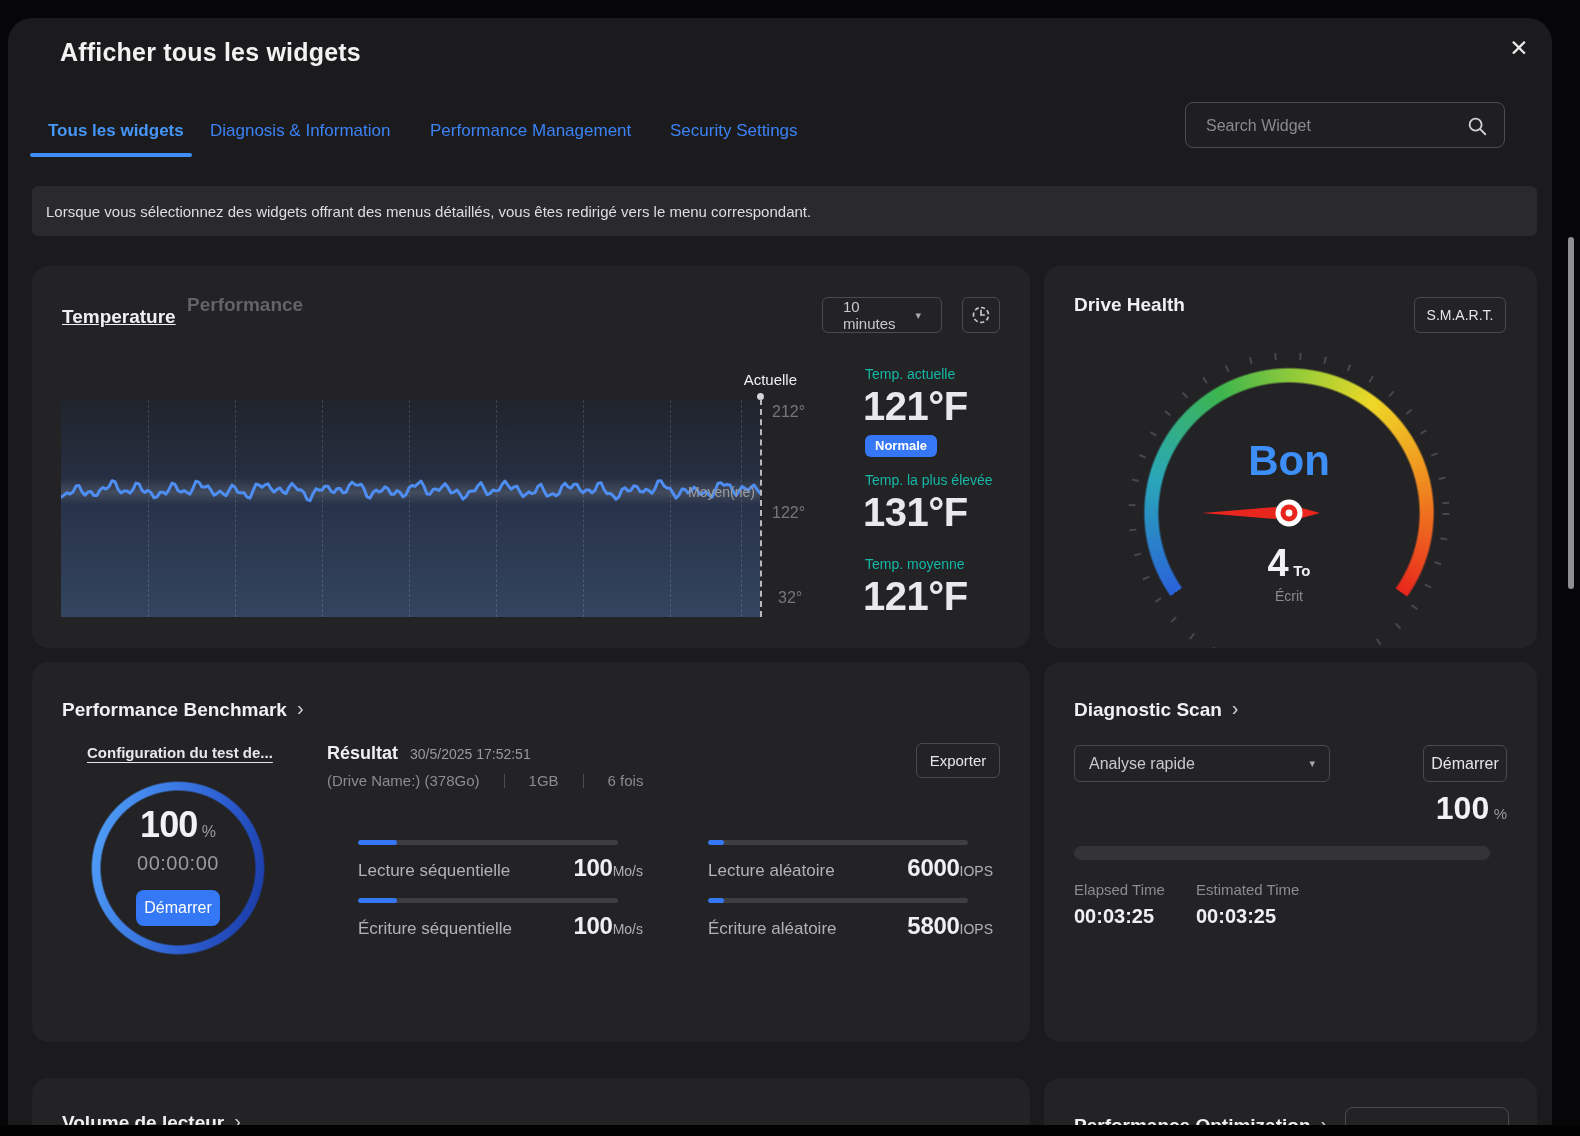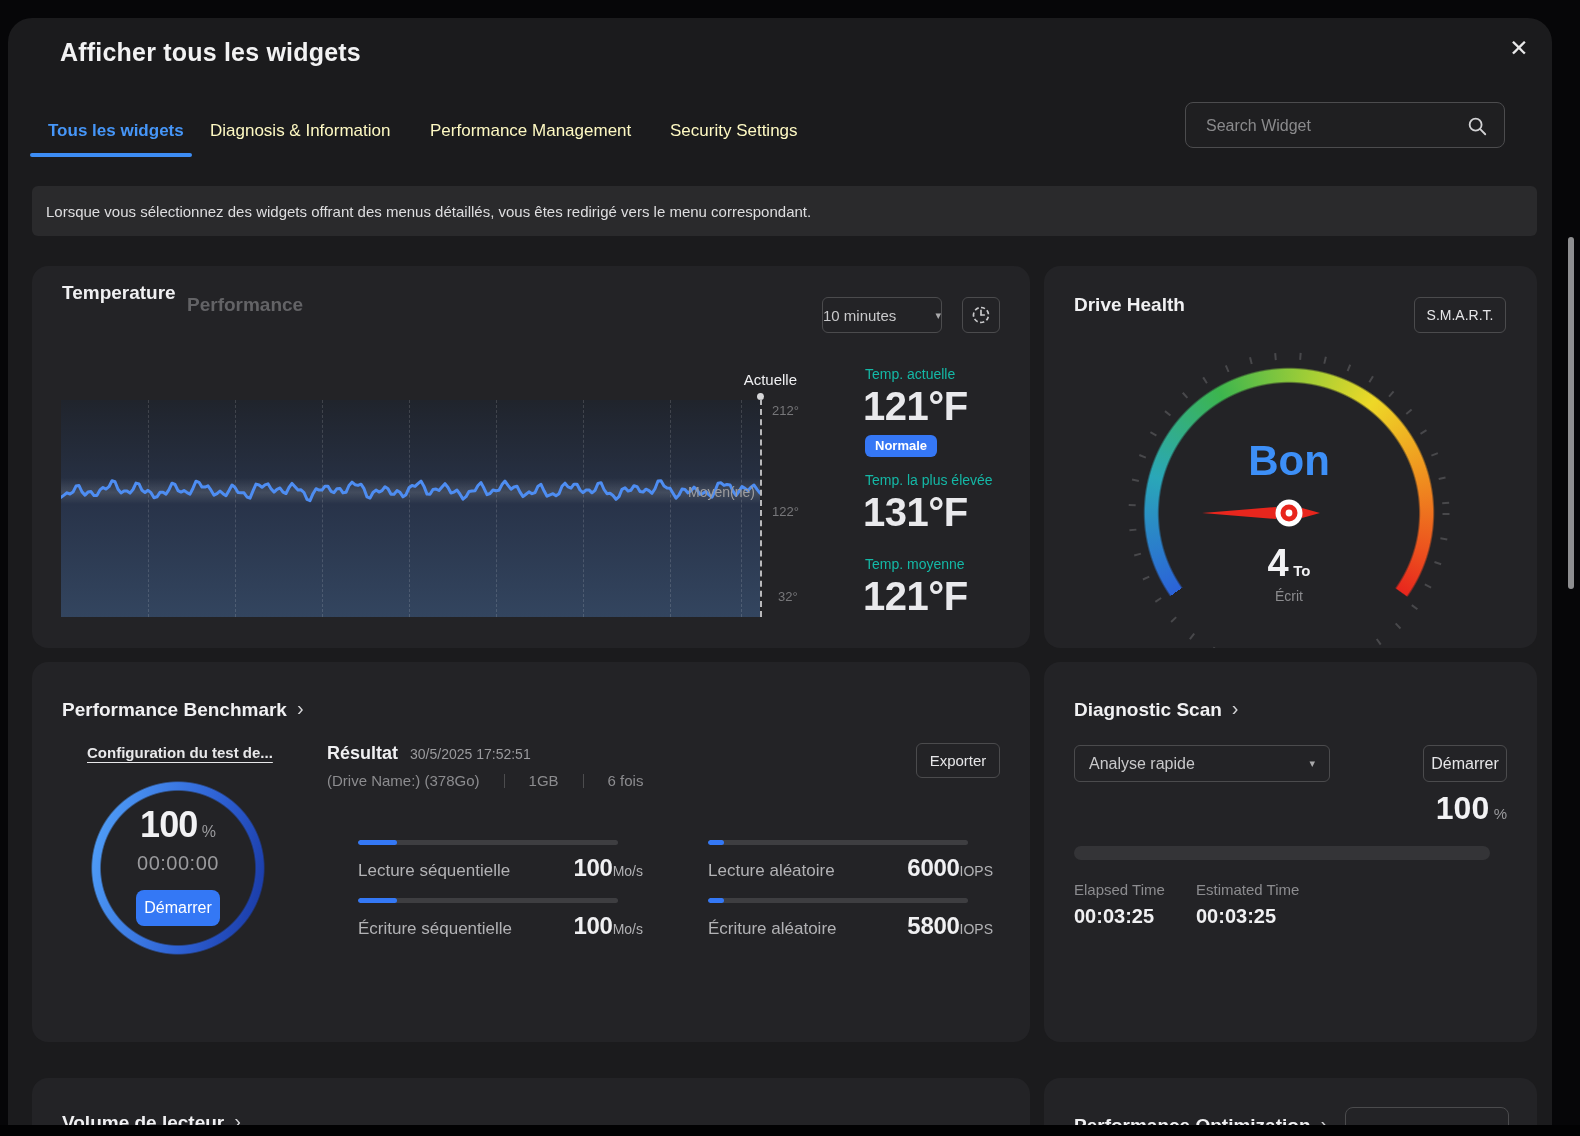--- a/index.html
+++ b/index.html
@@ -10,21 +10,21 @@
     -webkit-font-smoothing:antialiased;
   }
   .modal{
     position:absolute;left:8px;top:18px;width:1544px;height:1118px;
     background:#1b1b1d;border-radius:24px 24px 0 0;
   }
   .abs{position:absolute;}
   .panel{position:absolute;background:#232326;border-radius:16px;}
   .modal-title{font-size:25px;font-weight:700;color:#f2f2f3;letter-spacing:.2px;}
   .close-btn{width:34px;height:34px;color:#e9e9ea;font-size:23px;line-height:34px;text-align:center;cursor:pointer;}
-  .tab{font-size:17px;color:#fef9c3;cursor:pointer;white-space:nowrap;}
+  .tab{font-size:17px;color:#3b82f6;cursor:pointer;white-space:nowrap;}
   .tab.active{color:#4696f8;font-weight:700;}
   .tab-underline{height:4px;border-radius:2px;background:#3d8df5;}
   .search-box{
     width:320px;height:46px;border:1px solid #4c4c4e;border-radius:8px;
     background:#1f1f21;box-sizing:border-box;
   }
   .search-box input{
     position:absolute;left:18px;top:0;width:250px;height:44px;border:none;outline:none;
     background:transparent;color:#d8d8da;font-size:16px;font-family:inherit;
   }
@@ -47,21 +47,21 @@
     padding:3px 10px 4px;border-radius:6px;
   }
   .chart{
     overflow:hidden;background:linear-gradient(180deg,#20242c 0%,#283349 48%,#33455f 100%);
   }
   .gridline{position:absolute;top:0;bottom:0;width:0;border-left:1px dashed rgba(255,255,255,.14);}
   .line-glow{position:absolute;left:0;right:0;top:78px;height:26px;
     background:linear-gradient(180deg,rgba(255,255,255,0) 0%,rgba(255,255,255,.13) 55%,rgba(255,255,255,0) 100%);}
   .marker-line{width:0;border-left:2px dashed #b9b9bb;}
   .marker-dot{width:7px;height:7px;border-radius:50%;background:#d6d6d8;}
-  .axis-tick{font-size:13px;color:#77777a;}
+  .axis-tick{font-size:16px;color:#77777a;}
   .gauge-ring{
     border-radius:50%;
     background:conic-gradient(from 235deg,
       #2b62d9 0deg,#2aa7b8 50deg,#3cb54e 95deg,#a6cf35 135deg,
       #eed827 162deg,#f0941f 198deg,#ec4f1e 232deg,#e8261d 250deg,
       rgba(0,0,0,0) 250.5deg 360deg);
     -webkit-mask:radial-gradient(closest-side,transparent 87.5%,#000 89%,#000 97%,transparent 98.5%);
     mask:radial-gradient(closest-side,transparent 87.5%,#000 89%,#000 97%,transparent 98.5%);
   }
   .bench-ring{
@@ -109,24 +109,24 @@
 
   <div class="abs search-box" style="left:1177px;top:84px;">
     <input type="text" placeholder="Search Widget" style="">
     <svg class="abs" style="right:16px;top:12px;" width="22" height="22" viewBox="0 0 24 24">
       <circle cx="10.5" cy="10.5" r="6.5" fill="none" stroke="#d2d2d4" stroke-width="2"></circle>
       <line x1="15.5" y1="15.5" x2="21" y2="21" stroke="#d2d2d4" stroke-width="2" stroke-linecap="round"></line>
     </svg>
   </div>
 
   <div class="panel" style="left:24px;top:248px;width:998px;height:382px;">
-    <div class="abs panel-title" style="left:30px;top:16px;">Temperature</div>
+    <div class="abs panel-title" style="left:30px;top:40px;text-decoration:underline;">Temperature</div>
     <div class="abs panel-sub" style="left:155px;top:28px;">Performance</div>
 
-    <div class="abs select" style="left:790px;top:31px;width:120px;height:36px;padding:0 0;">
+    <div class="abs select" style="left:790px;top:31px;width:120px;height:36px;padding:0 20px;">
       <span>10 minutes</span>
       <span class="caret">▾</span>
     </div>
     <div class="abs btn-outline" style="left:930px;top:31px;width:38px;height:36px;">
       <svg width="20" height="20" viewBox="0 0 24 24">
         <path d="M12 3 a9 9 0 1 1 -0.01 0" fill="none" stroke="#c9c9cb" stroke-width="2" stroke-dasharray="5 3"></path>
         <line x1="12" y1="12" x2="12" y2="6.5" stroke="#c9c9cb" stroke-width="2" stroke-linecap="round"></line>
         <line x1="12" y1="12" x2="16" y2="12" stroke="#c9c9cb" stroke-width="2" stroke-linecap="round"></line>
       </svg>
     </div>

